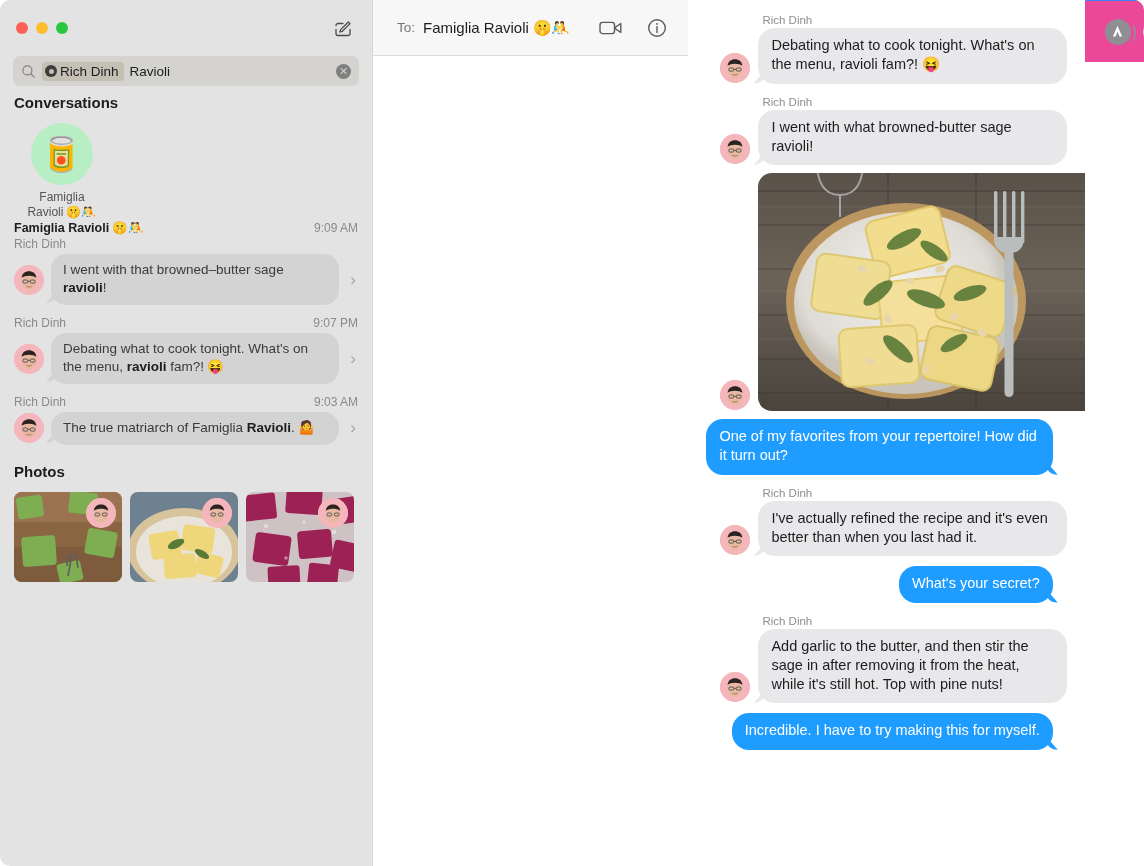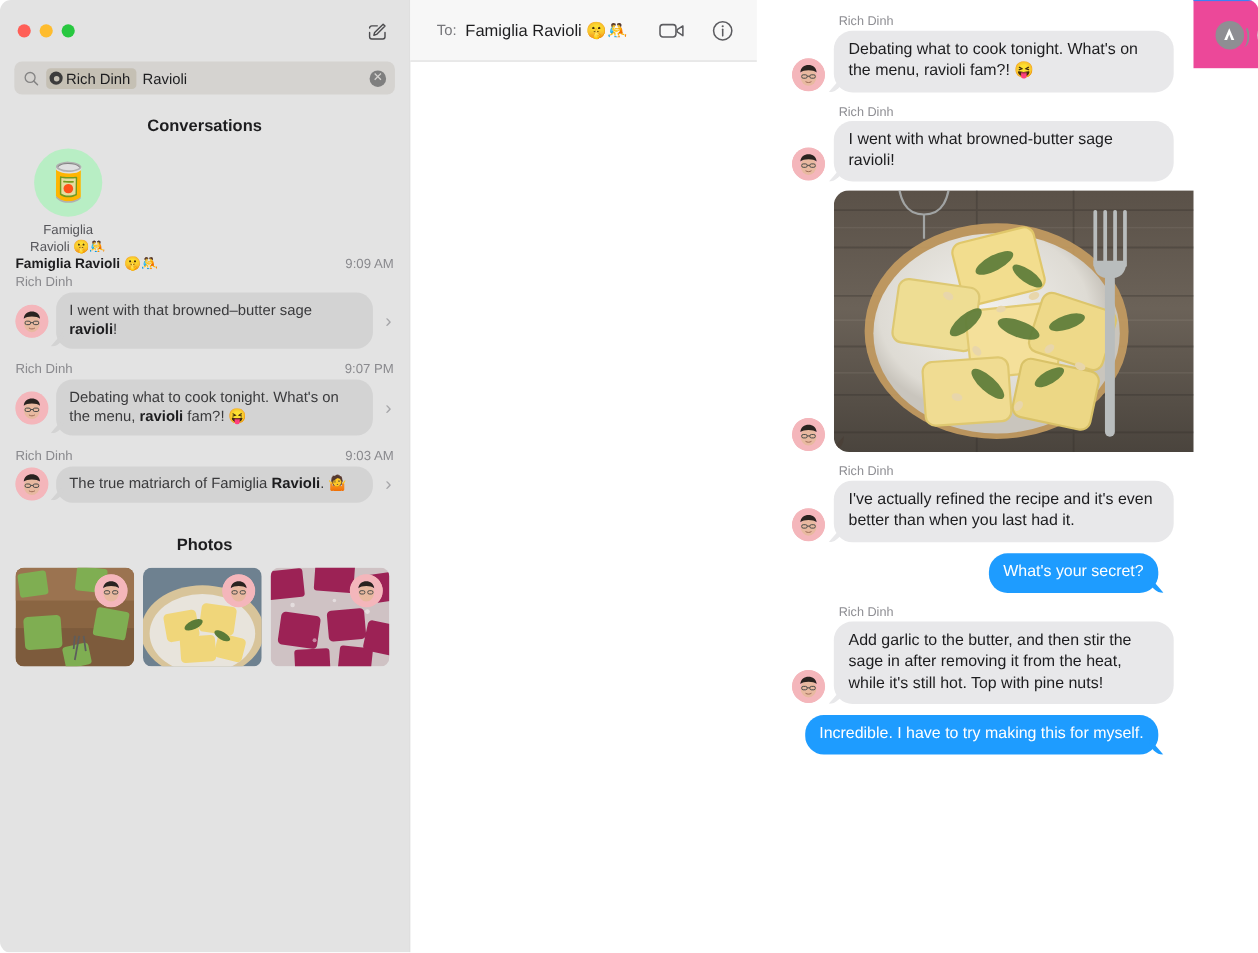--- a/index.html
+++ b/index.html
@@ -109,24 +109,24 @@
   
   .sb-body {
     flex: 1;
     overflow: hidden;
     position: relative;
   }
   .sec-head {
     font-size: 15px;
     font-weight: bold;
     color: #1d1d1f;
-    padding: 20px 14px 6px 14px;
+    padding: 8px 14px 6px 14px;
     display: flex;
     align-items: baseline;
-    justify-content: center;
+    justify-content: flex-start;
   }
   .sec-head .link {
     font-size: 13.5px;
     font-weight: normal;
     color: #2f7cf6;
     cursor: pointer;
   }
 
   
   .conv-row { padding: 6px 0 0 0; display: flex; }
@@ -858,20 +858,23 @@
         </div>
         <div class="dl-btn">
           <svg width="15" height="15" viewBox="0 0 16 16" fill="none">
             <path d="M8 1.6v8.2" stroke="#6c6c70" stroke-width="1.3" stroke-linecap="round"></path>
             <path d="M5.3 7.4L8 10.1l2.7-2.7" stroke="#6c6c70" stroke-width="1.3" stroke-linecap="round" stroke-linejoin="round"></path>
             <path d="M2.6 10.4v2.1a1.5 1.5 0 001.5 1.5h7.8a1.5 1.5 0 001.5-1.5v-2.1" stroke="#6c6c70" stroke-width="1.3" stroke-linecap="round"></path>
           </svg>
         </div>
       </div>
 
+      <div class="line out" style="margin-top:8px">
+        <div class="bubble out">One of my favorites from your repertoire! How did it turn out?</div>
+      </div>
 
       <div class="sender-name" style="margin-top:12px">Rich Dinh</div>
       <div class="line">
         <div class="av">
           <svg width="30" height="30" viewBox="0 0 30 30">
             <circle cx="15" cy="15" r="15" fill="#f4b6bb"></circle>
             <ellipse cx="15" cy="17" rx="7.2" ry="8" fill="#e8b9a0"></ellipse>
             <path d="M7.6 12.8c.4-4.6 3.6-6.6 7.4-6.6s7 2 7.4 6.6c-1.6-1.2-4.2-2-7.4-2s-5.8.8-7.4 2z" fill="#2a2320"></path>
             <rect x="8.8" y="15" width="5" height="3.1" rx="1.4" fill="none" stroke="#4a4a4a" stroke-width="0.9"></rect>
             <rect x="16.2" y="15" width="5" height="3.1" rx="1.4" fill="none" stroke="#4a4a4a" stroke-width="0.9"></rect>

